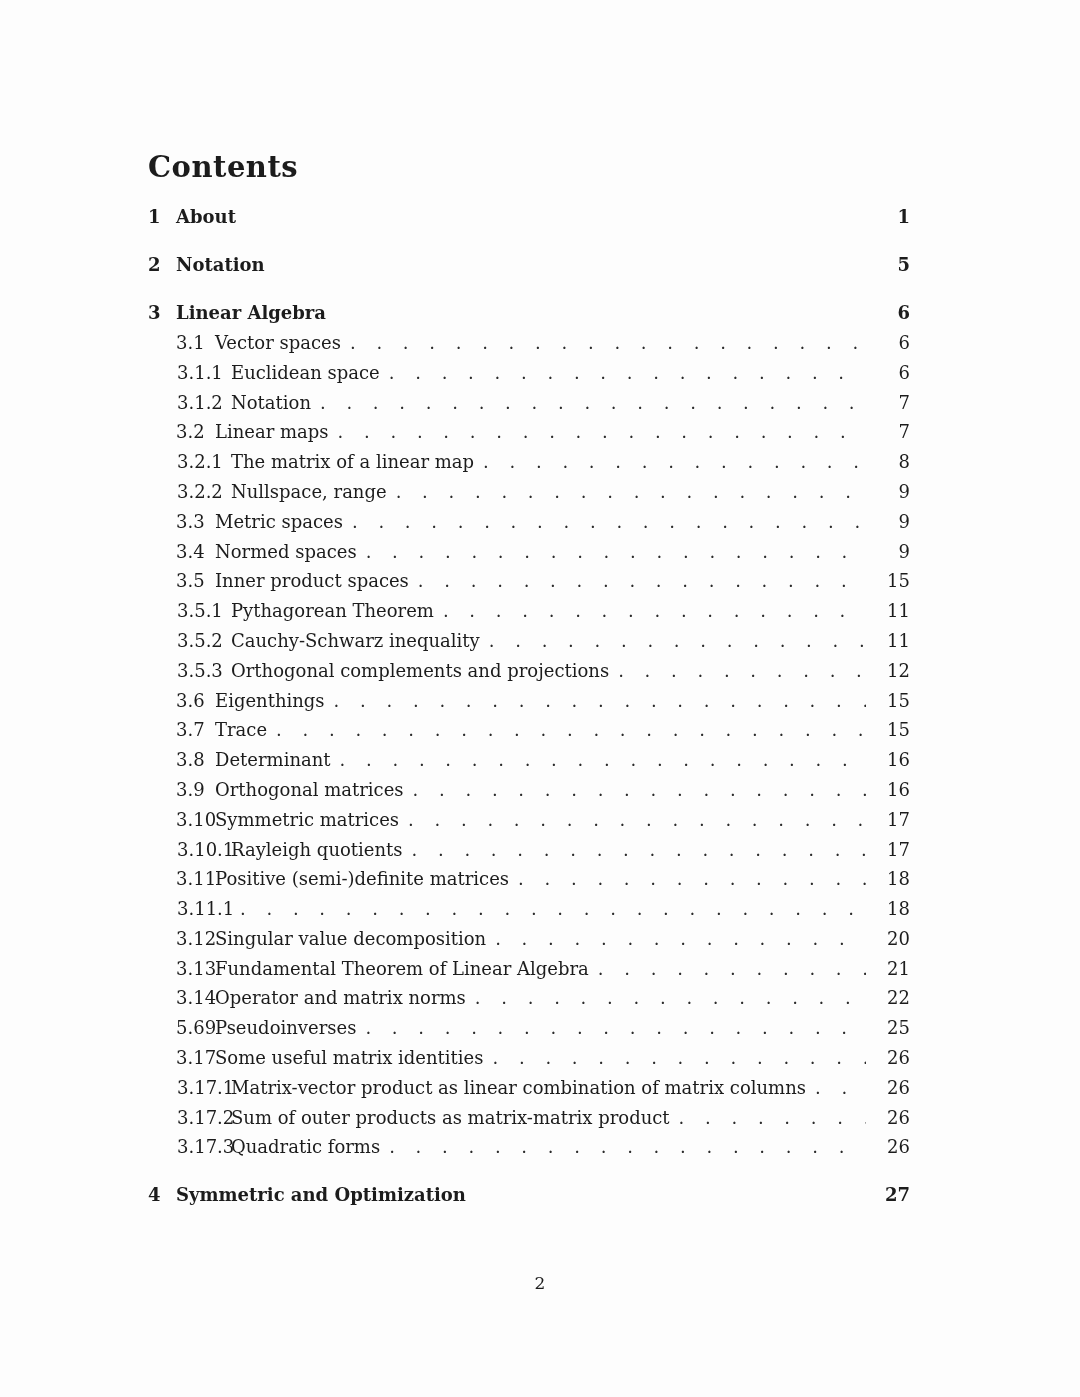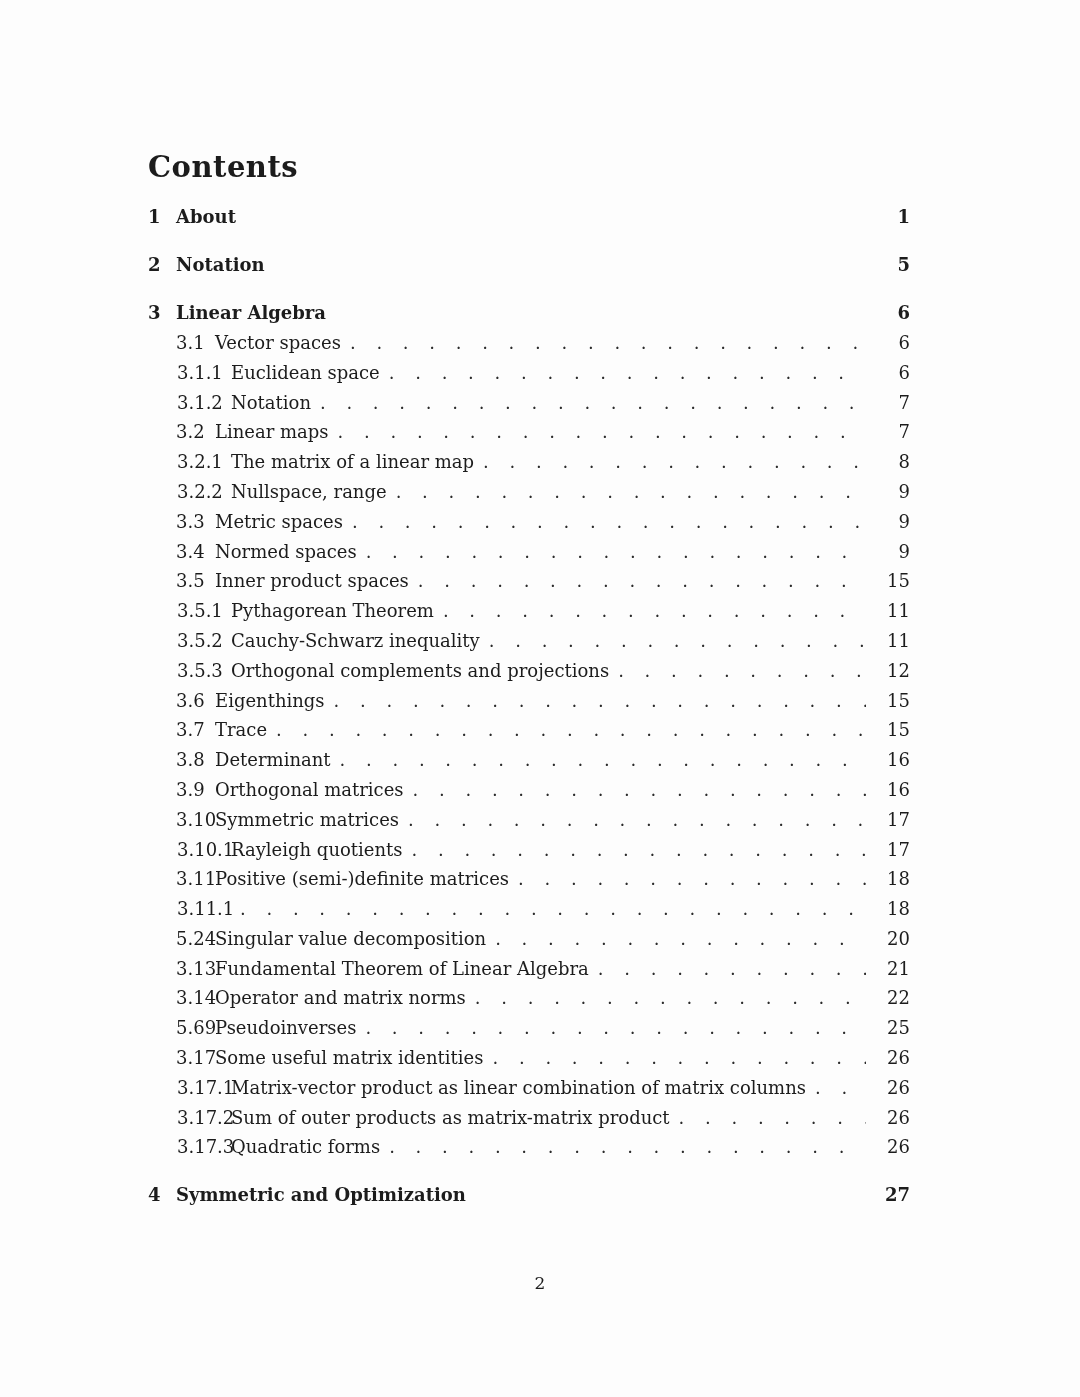--- a/index.html
+++ b/index.html
@@ -225,21 +225,21 @@
     <span class="label">Positive (semi-)definite matrices</span>
     <span class="leader"></span>
     <span class="pg">18</span>
   </div>
         <div class="row subsection">
     <span class="num">3.11.1</span>
     <span class="leader"></span>
     <span class="pg">18</span>
   </div>
         <div class="row section">
-    <span class="num">5.24</span>
+    <span class="num">3.12</span>
     <span class="label">Singular value decomposition</span>
     <span class="leader"></span>
     <span class="pg">20</span>
   </div>
         <div class="row section">
     <span class="num">3.13</span>
     <span class="label">Fundamental Theorem of Linear Algebra</span>
     <span class="leader"></span>
     <span class="pg">21</span>
   </div>

